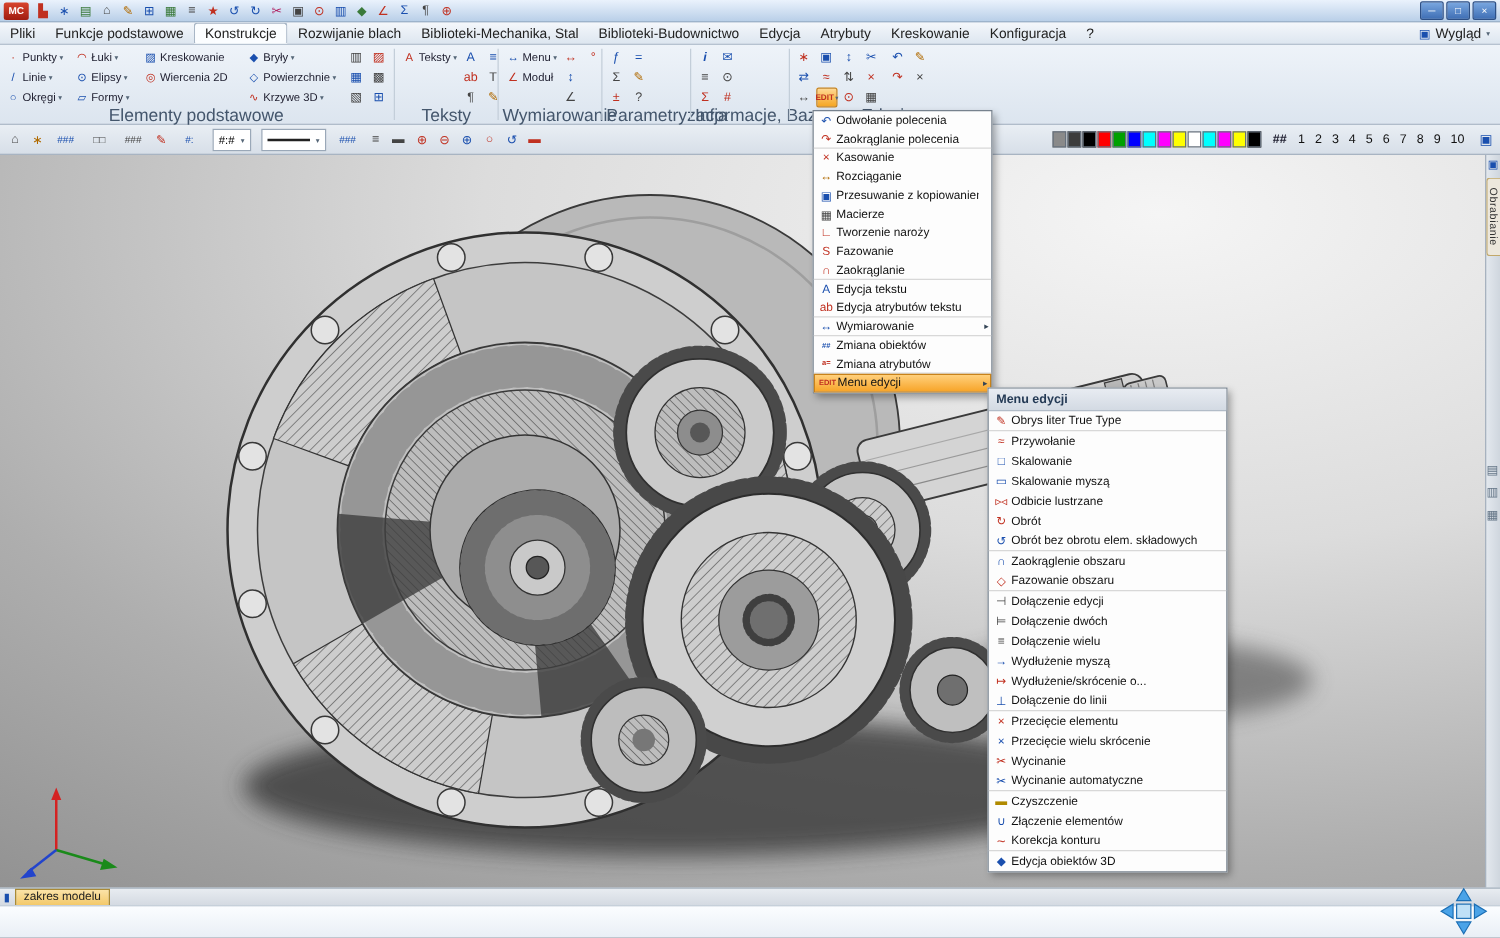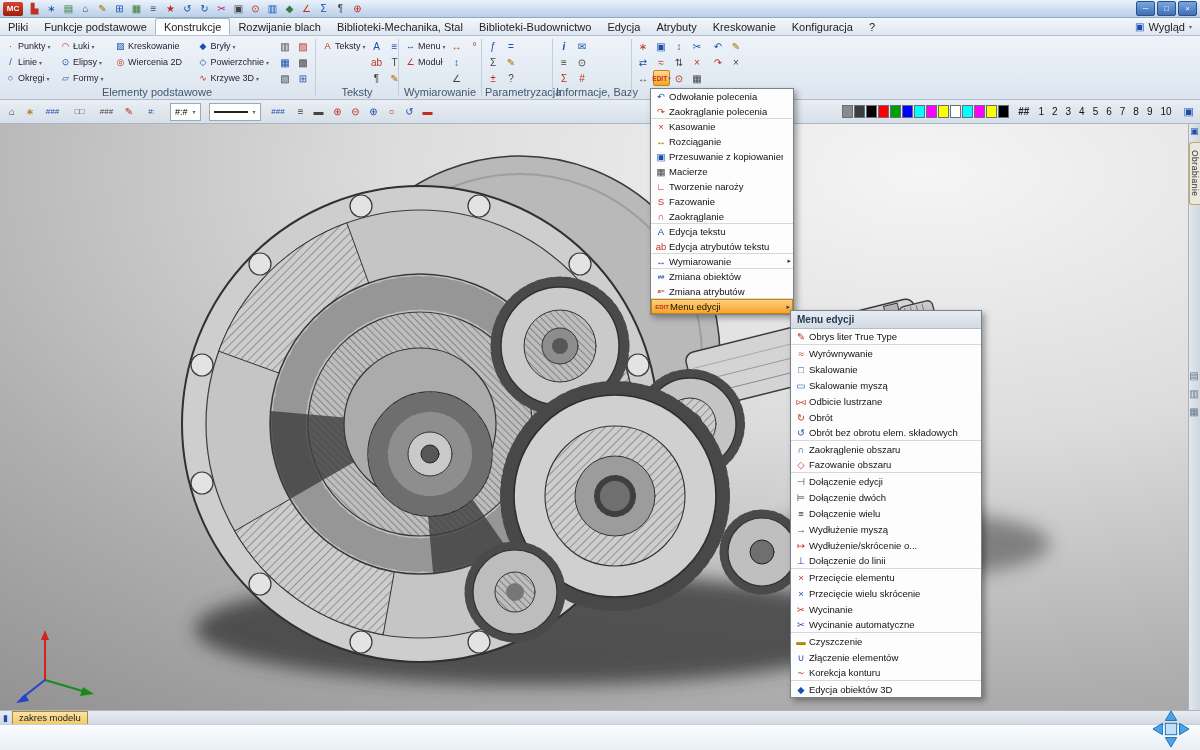--- a/index.html
+++ b/index.html
@@ -24,21 +24,21 @@
   
   .ribbon{position:absolute;top:36px;left:0;width:100%;height:64px;background:linear-gradient(#eef3f9,#dce5ef);border-bottom:1px solid #b0bcca;display:flex;align-items:stretch;padding:1px 2px;box-sizing:border-box}
   .rgroup{display:flex;flex-direction:column}
   .g1{width:310px}.g2{width:76px}.g3{width:76px}.g4{width:64px}.g5{width:72px}.g6{width:150px}
   .rcols{flex:1;display:flex;align-items:flex-start;padding-top:1px}
   .rcol{display:flex;flex-direction:column}
   .c1,.c2{width:56px}.c3,.c4{width:84px}
   .rbtn{display:flex;align-items:center;height:16px;padding:0 3px;font-size:9px;color:#223;gap:2px;white-space:nowrap}
   .rbtn .ic{width:11px;text-align:center;font-size:9px}
   .caret{font-size:6px;color:#567}
-  .rlabel{height:11px;font-size:11px;color:#44566c;text-align:center;line-height:11px;white-space:nowrap}
+  .rlabel{height:11px;font-size:14px;color:#44566c;text-align:center;line-height:11px;white-space:nowrap}
   .rsep{width:1px;background:#c3ced9;margin:2px 3px}
   .rgrid{display:grid;grid-auto-flow:column;grid-template-rows:repeat(3,16px);gap:0 1px}
   .rgrid2{display:grid;grid-auto-flow:column;grid-template-rows:repeat(2,16px);gap:0 1px;margin-left:4px}
   .gicon{width:17px;height:16px;display:flex;align-items:center;justify-content:center;font-size:10px}
   .gicon i,.gicon em{font-style:normal}
   .gicon em{font-size:5px;color:#567;margin-left:1px}
   .gicon.wide{width:26px;font-size:8px}
   .gicon.editbtn{background:linear-gradient(#ffd893,#f5a623);border:1px solid #c8821a;border-radius:2px;box-sizing:border-box}
   .gicon.editbtn i{font-size:6.5px;font-weight:bold}
   .gicon.info i{font-weight:bold;font-style:italic}
@@ -780,21 +780,21 @@
   <div class="submenu">
     <div class="smheader">Menu edycji</div>
     <div>
         <div class="mrow sep">
           <span class="mic" style="color: rgb(192, 48, 32);">✎</span>
           <span class="mlbl">Obrys liter True Type</span>
           <span class="mar"></span>
         </div>
         <div class="mrow">
           <span class="mic" style="color: rgb(192, 48, 32);">≈</span>
-          <span class="mlbl">Wyrównywanie</span>
+          <span class="mlbl">Przywołanie</span>
           <span class="mar"></span>
         </div>
         <div class="mrow">
           <span class="mic" style="color: rgb(26, 79, 174);">□</span>
           <span class="mlbl">Skalowanie</span>
           <span class="mar"></span>
         </div>
         <div class="mrow">
           <span class="mic" style="color: rgb(26, 79, 174);">▭</span>
           <span class="mlbl">Skalowanie myszą</span>

